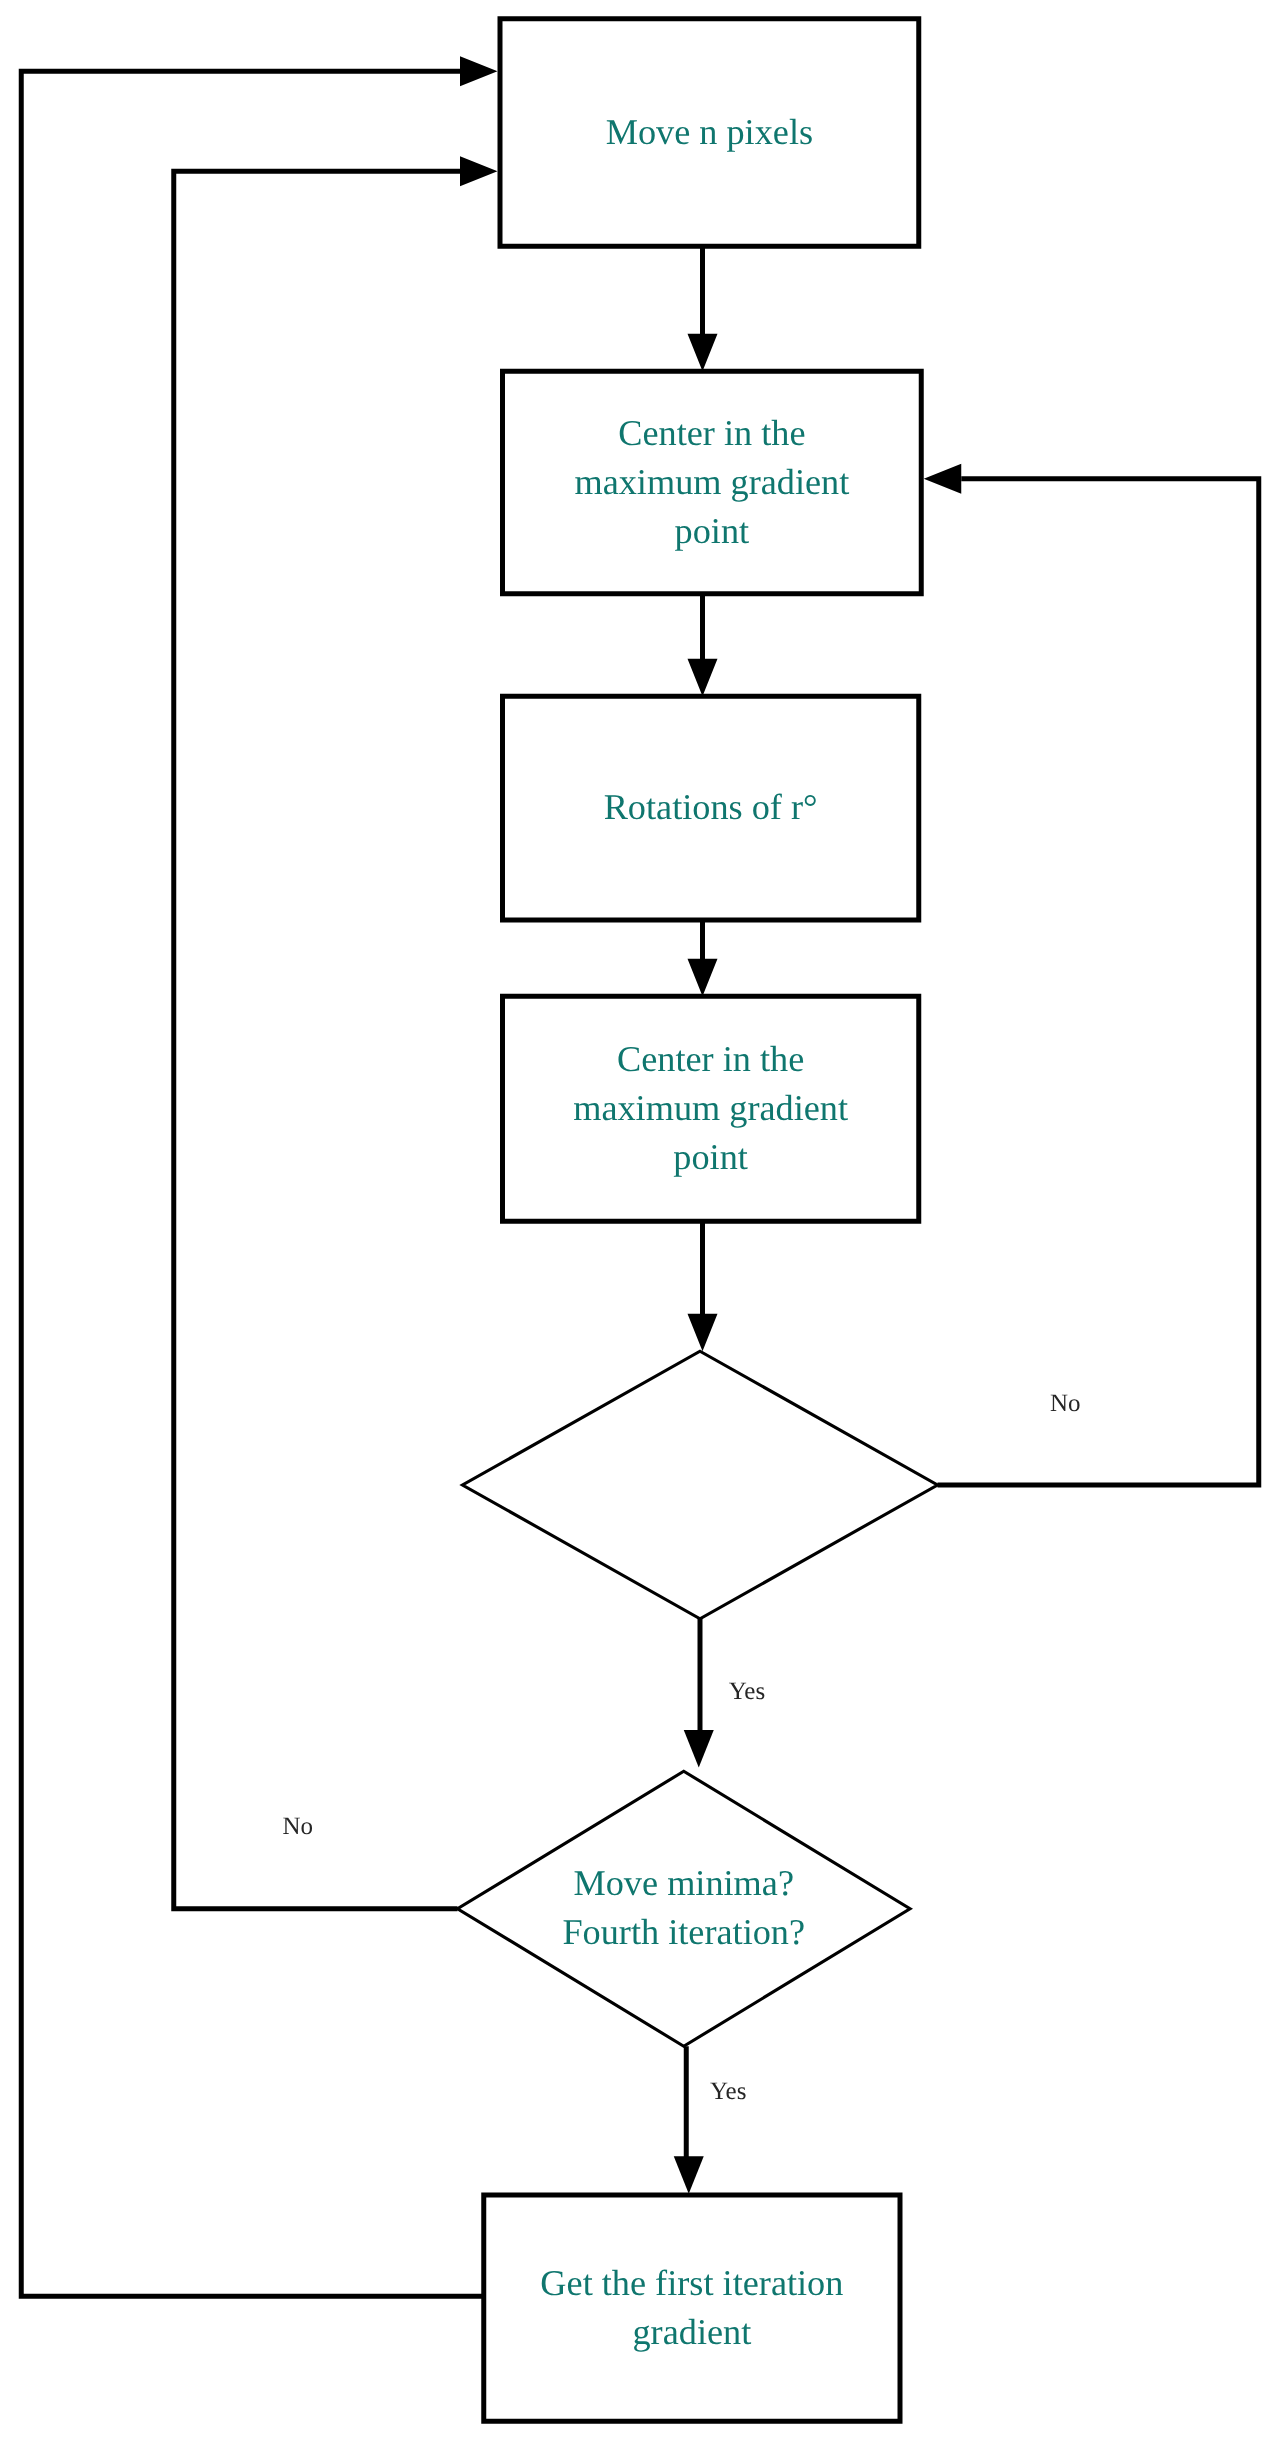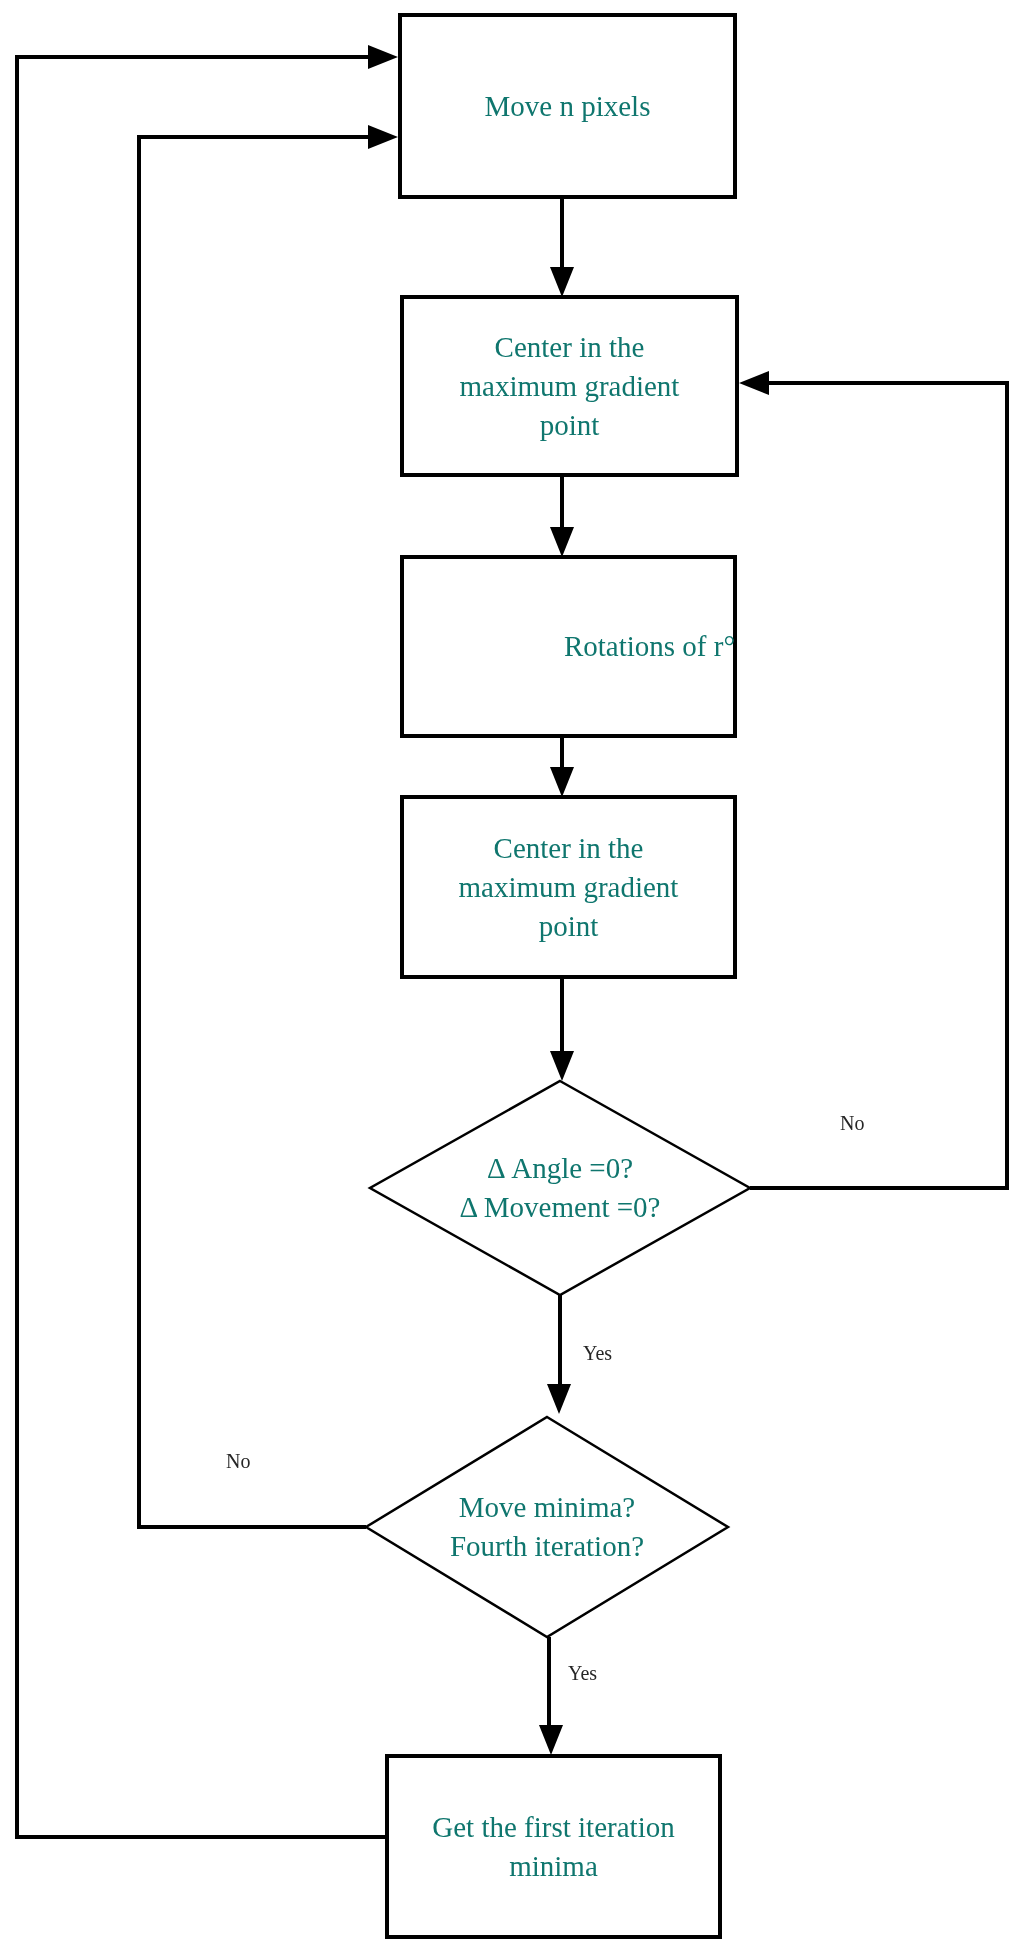--- a/index.html
+++ b/index.html
@@ -106,43 +106,39 @@
   <div class="node-text" style="left:400px; top:15px; width:335px; height:182px;">
     <div>Move n pixels</div>
   </div>
 
   <div class="node-text" style="left:402px; top:297px; width:335px; height:178px;">
     <div>Center in the</div>
     <div>maximum gradient</div>
     <div>point</div>
   </div>
 
-  <div class="node-text" style="left:402px; top:557px; width:333px; height:179px;align-items:flex-end;">
+  <div class="node-text" style="left:402px; top:557px; width:333px; height:179px;">
     <div>Rotations of r°</div>
   </div>
 
   <div class="node-text" style="left:402px; top:797px; width:333px; height:180px;">
     <div>Center in the</div>
     <div>maximum gradient</div>
     <div>point</div>
   </div>
 
-  <div class="node-text" style="left:370px; top:1128px; width:380px; height:120px;">
-    <div>Δ Angle =0?</div>
-    <div>Δ Movement =0?</div>
-  </div>
 
   <div class="node-text" style="left:367px; top:1467px; width:360px; height:120px;">
     <div>Move minima?</div>
     <div>Fourth iteration?</div>
   </div>
 
   <div class="node-text" style="left:387px; top:1756px; width:333px; height:181px;text-align:center;">
     <div>Get the first iteration</div>
-    <div>minima</div>
+    <div>gradient</div>
   </div>
 
   <div class="edge-label" style="left:840px; top:1106px;">No</div>
 
   <div class="edge-label" style="left:583px; top:1336px;">Yes</div>
 
   <div class="edge-label" style="left:226px; top:1444px;">No</div>
 
   <div class="edge-label" style="left:568px; top:1656px;">Yes</div>
 

